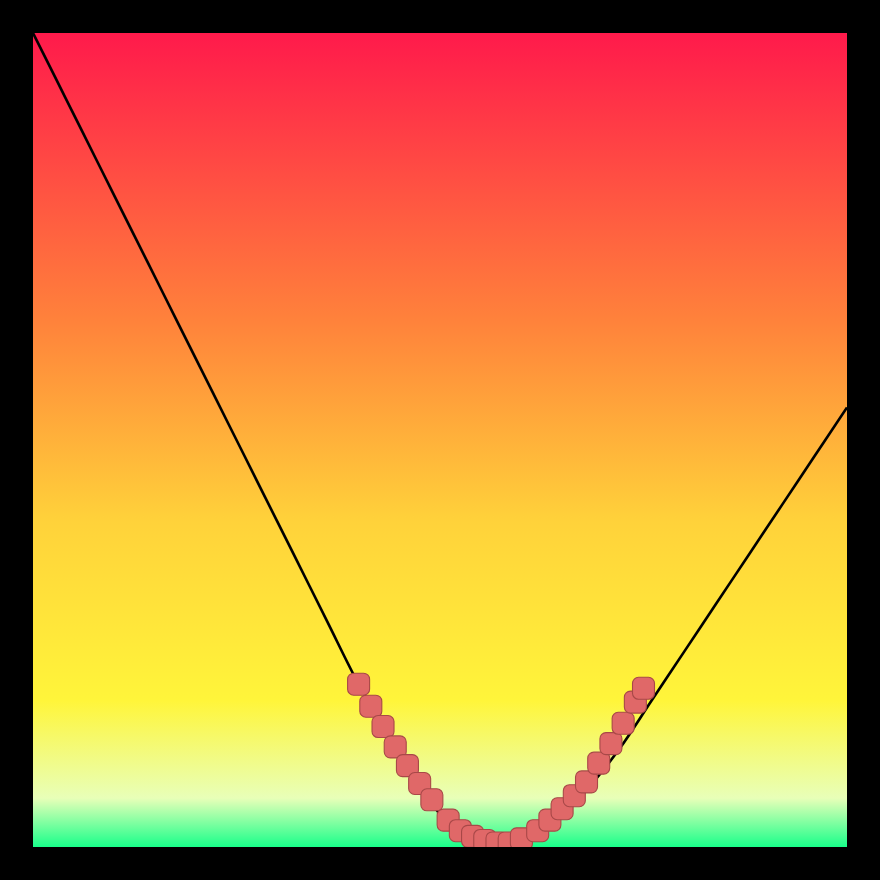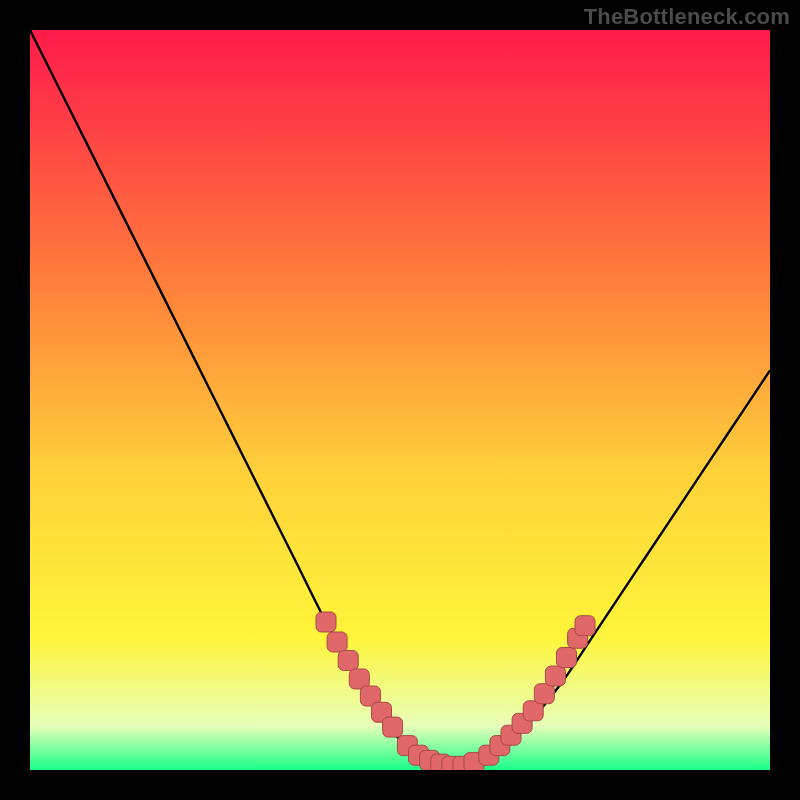--- a/index.html
+++ b/index.html
@@ -40,21 +40,20 @@
   .plot svg {
     position: absolute;
     top: 0;
     left: 0;
   }
 </style>
 </head>
 <body>
 
 <div class="frame">
-  <div class="watermark">TheBottleneck.com</div>
 
   <div class="plot">
     <svg id="plot-svg" width="740" height="740" viewBox="0 0 740 740" preserveAspectRatio="none">
       <defs>
         <linearGradient id="bg-grad" x1="0" y1="0" x2="0" y2="1">
           <stop id="g-stop-0" offset="0%" stop-color="#ff1a4b"></stop>
           <stop id="g-stop-1" offset="35%" stop-color="#ff813b"></stop>
           <stop id="g-stop-2" offset="60%" stop-color="#ffd23a"></stop>
           <stop id="g-stop-3" offset="82%" stop-color="#fff53a"></stop>
           <stop id="g-stop-4" offset="94%" stop-color="#e8ffb8"></stop>

